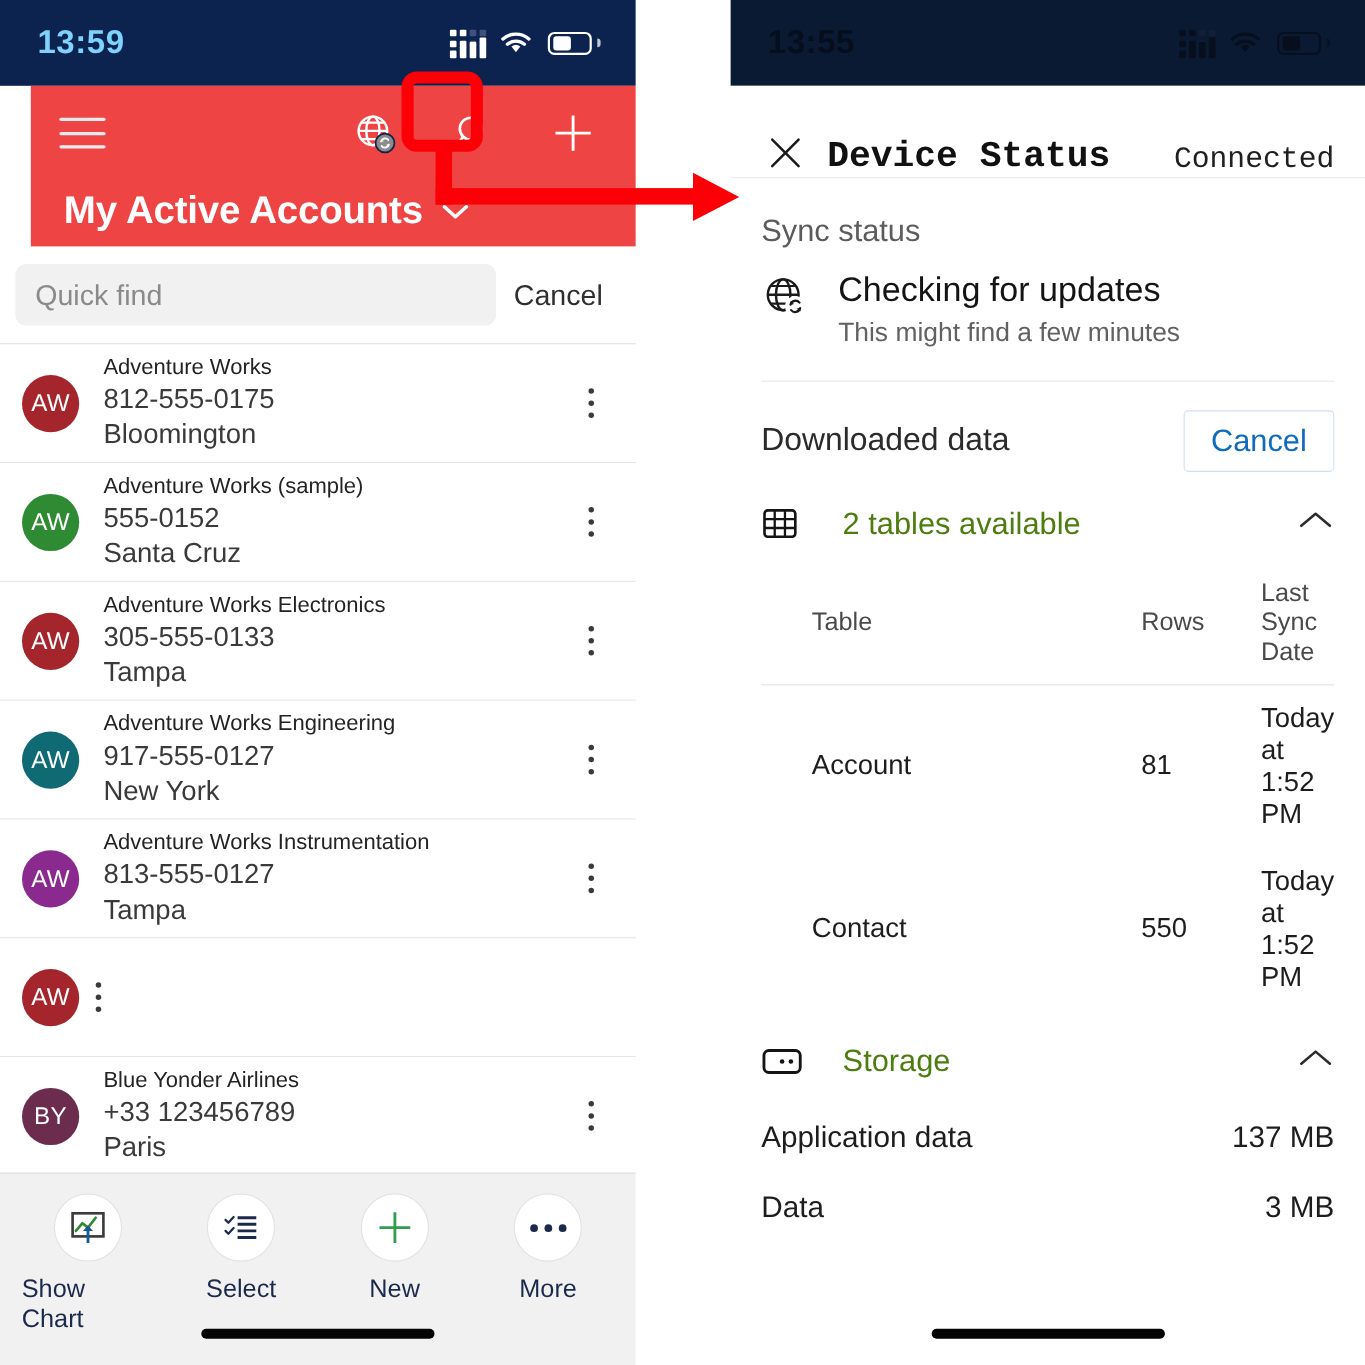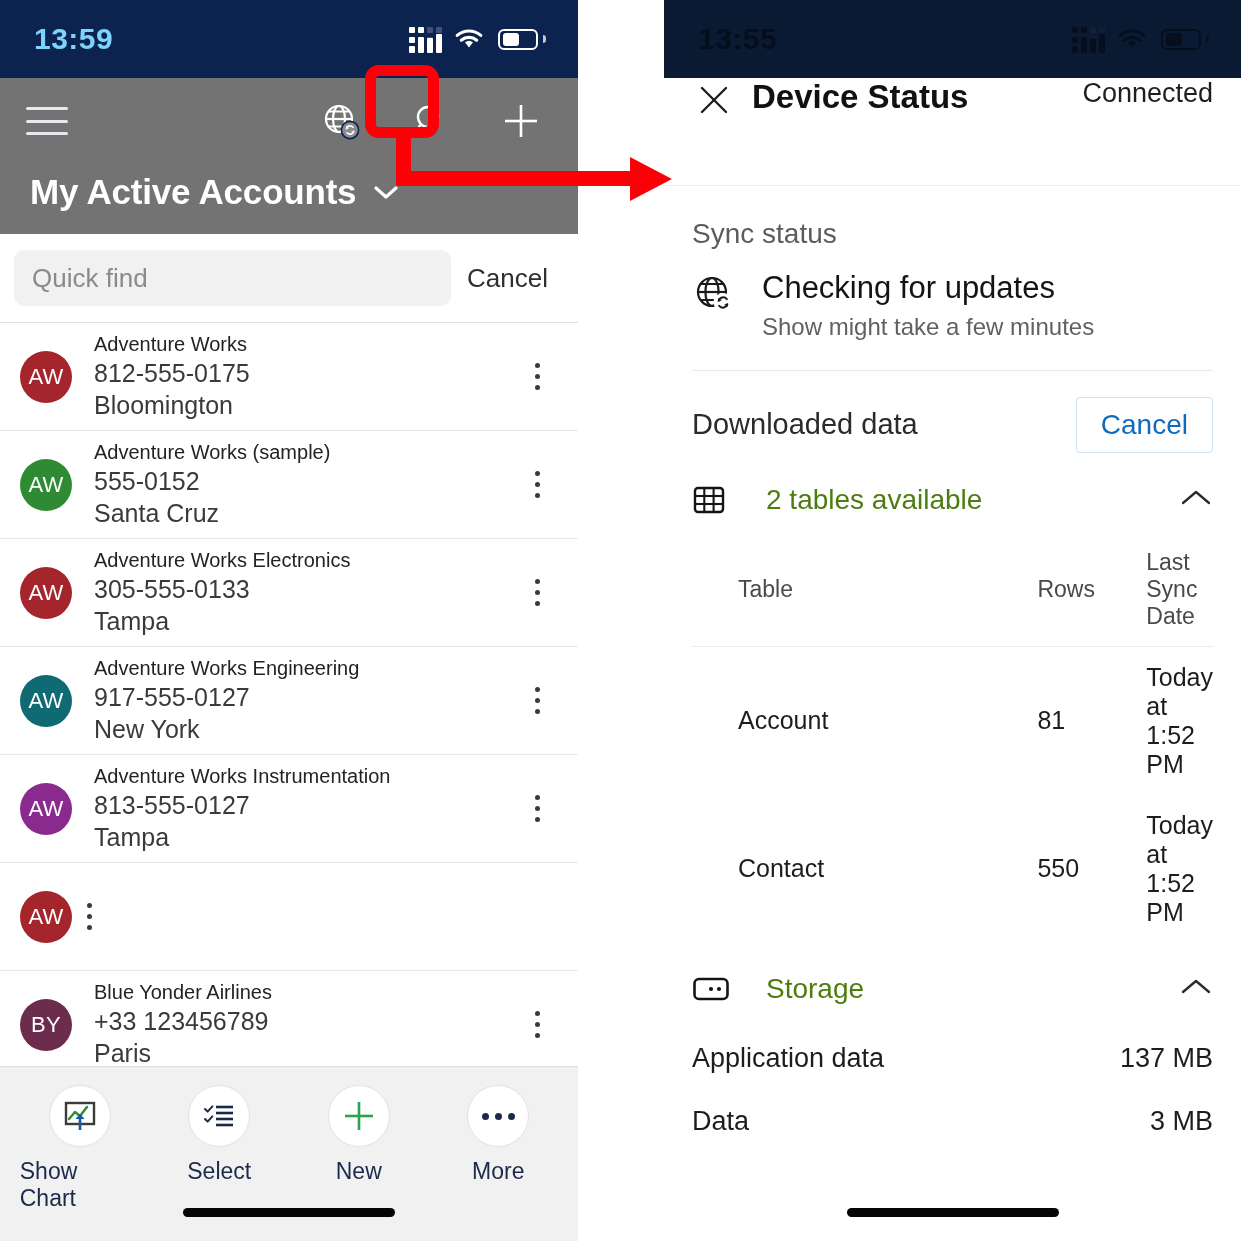--- a/index.html
+++ b/index.html
@@ -41,21 +41,21 @@
 
   .wifi { width: 30px; height: 22px; }
   .batt { width: 44px; height: 22px; border-radius: 6px; position: relative; display: flex; align-items: center; }
   .batt .shell { width: 40px; height: 21px; border-radius: 6px; border: 2.4px solid currentColor; display: flex; align-items: center; }
   .batt .fill { height: 13px; margin-left: 2.5px; border-radius: 3px; background: currentColor; }
   .batt .nub { position: absolute; right: -4px; top: 7px; width: 3px; height: 8px; border-radius: 0 3px 3px 0; background: currentColor; opacity: .75; }
   .on-light .batt { color: #ffffff; }
   .on-dark .batt { color: #070f1f; }
 
   
-  .appbar { background: #737373; padding: 0 0 22px 0; position: relative; }
+  .appbar { background: #ef4444; padding: 0 0 12px 0; position: relative; margin-left: 28px; }
   .appbar-row { height: 86px; display: flex; align-items: center; justify-content: space-between; padding: 0 22px 0 26px; }
   .hamburger { width: 42px; height: 28px; display: flex; flex-direction: column; justify-content: space-between; cursor: pointer; }
   .hamburger span { display: block; height: 3px; background: #e6e9f0; border-radius: 2px; }
   .appbar-actions { display: flex; align-items: center; gap: 44px; padding-right: 12px; }
   .icon-btn { width: 46px; height: 46px; display: flex; align-items: center; justify-content: center; cursor: pointer; }
   .viewtitle { display: flex; align-items: center; gap: 16px; padding: 8px 0 0 30px; }
   .viewtitle h1 { color: #ffffff; font-size: 35px; font-weight: 700; letter-spacing: -.2px; }
 
   
   .searchrow { display: flex; align-items: center; gap: 6px; padding: 16px 14px 16px 14px; background: #ffffff; }
@@ -82,21 +82,21 @@
   .cmd { width: 120px; display: flex; flex-direction: column; align-items: center; gap: 11px; cursor: pointer; }
   .cmd .bub { width: 62px; height: 62px; border-radius: 50%; background: #ffffff; border: 1px solid #e2e2e2;
               display: flex; align-items: center; justify-content: center; }
   .cmd .lbl { font-size: 23px; color: #1b2a4b; }
   .dots3 { display: flex; gap: 6px; }
   .dots3 i { width: 7px; height: 7px; border-radius: 50%; background: #1b2a4b; display: block; }
   .homebar { position: absolute; bottom: 24px; left: 50%; transform: translateX(-50%); width: 212px; height: 9px; border-radius: 5px; background: #050505; }
 
   
   .sheet { background: #ffffff; height: 1163px; position: relative; }
-  .sheet-head { height: 108px; display: flex; align-items: flex-start; padding: 0 28px 0 28px; border-bottom: 1px solid #ececec; }
+  .sheet-head { height: 84px; display: flex; align-items: flex-end; padding: 0 28px 0 28px; border-bottom: 1px solid #ececec; font-family: Liberation Mono, monospace; }
   .close-x { width: 44px; height: 44px; display: flex; align-items: center; justify-content: center; cursor: pointer; margin-right: 16px; }
   .sheet-title { font-size: 33px; font-weight: 700; color: #111111; }
   .conn { margin-left: auto; font-size: 27px; color: #1f1f1f; }
 
   .section-label { font-size: 28px; color: #5c5c5c; padding: 32px 28px 10px 28px; }
   .sync-item { display: flex; align-items: flex-start; gap: 26px; padding: 8px 28px 26px 28px; }
   .sync-text .t1 { font-size: 31px; color: #141414; line-height: 1.3; }
   .sync-text .t2 { font-size: 24px; color: #616161; line-height: 1.35; padding-top: 3px; }
   .hr { height: 1px; background: #e9e9e9; margin: 0 28px; }
 
@@ -414,21 +414,21 @@
           <line x1="6" y1="20" x2="34" y2="20" stroke="#1a1a1a" stroke-width="2.2"></line>
           <line x1="8.8" y1="12" x2="31.2" y2="12" stroke="#1a1a1a" stroke-width="2"></line>
           <line x1="8.8" y1="28" x2="31.2" y2="28" stroke="#1a1a1a" stroke-width="2"></line>
           <circle cx="31" cy="30.5" r="9.5" fill="#ffffff"></circle>
           <path d="M26.6 28.9a4.7 4.7 0 0 1 8.2-1.8M35.4 32.1a4.7 4.7 0 0 1-8.2 1.8" stroke="#1a1a1a" stroke-width="2" fill="none" stroke-linecap="round"></path>
           <path d="M26.2 25.9l.6 3.3 3.1-.8z" fill="#1a1a1a"></path>
           <path d="M35.8 35.1l-.6-3.3-3.1.8z" fill="#1a1a1a"></path>
         </svg>
         <div class="sync-text">
           <div class="t1">Checking for updates</div>
-          <div class="t2">Show might take a few minutes</div>
+          <div class="t2">This might find a few minutes</div>
         </div>
       </div>
 
       <div class="hr"></div>
 
       <div class="dl-row">
         <div class="dl-title">Downloaded data</div>
         <button class="btn-cancel">Cancel</button>
       </div>
 

